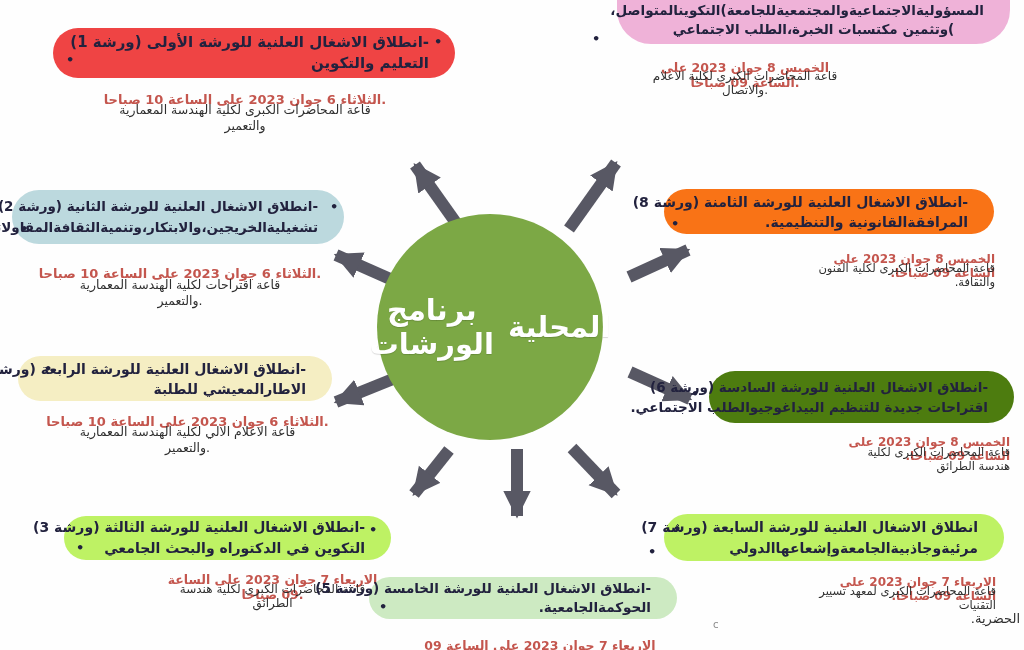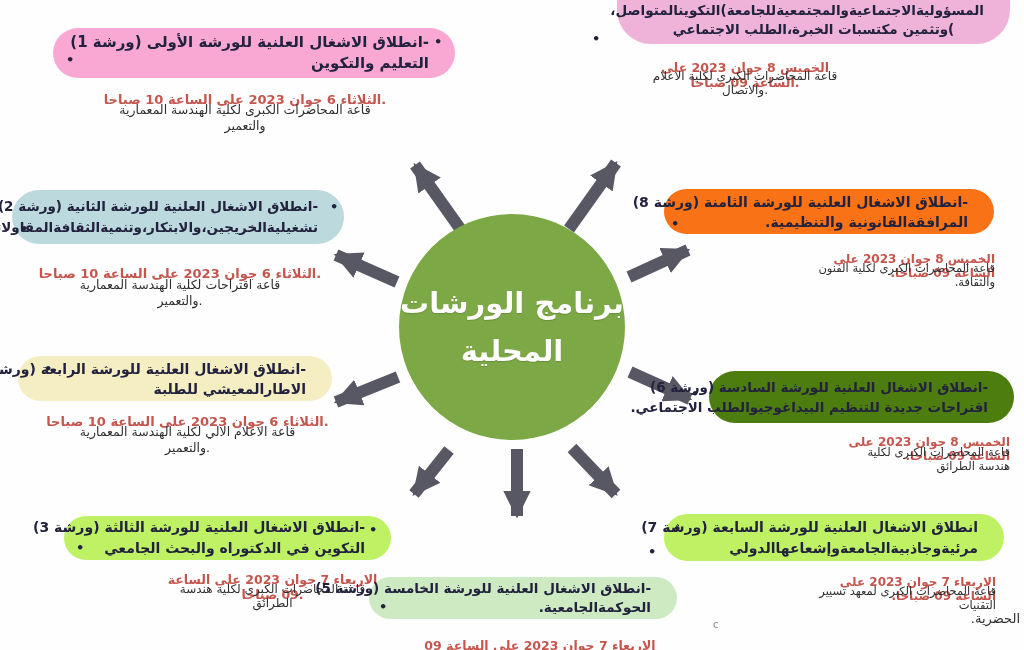--- a/index.html
+++ b/index.html
@@ -1,21 +1,21 @@
 <!DOCTYPE html>
 <html lang="ar"><head>
 <meta charset="utf-8">
 <style>
   html,body{margin:0;padding:0;}
   body{font-family:"DejaVu Sans","Liberation Sans",sans-serif;background:#ffffff;}
   .stage{position:relative;width:1024px;height:650px;overflow:hidden;background:#fefefe;}
 
   
-  .circle{position:absolute;left:399px;top:214px;width:226px;height:226px;border-radius:50%;
-          display:flex;flex-direction:column;align-items:center;justify-content:center;gap:14px;z-index:3;}
+  .circle{position:absolute;left:377px;top:214px;width:226px;height:226px;border-radius:50%;
+          display:flex;flex-direction:row;align-items:center;justify-content:center;gap:14px;z-index:3;}
   .circle .t{color:#ffffff;font-weight:bold;font-size:29px;line-height:34px;text-align:center;
              text-shadow:0 1px 1px rgba(0,0,0,.15);}
 
   
   svg.arrows{position:absolute;left:0;top:0;z-index:2;}
 
   
   .pill{position:absolute;border-radius:28px;z-index:4;display:flex;flex-direction:column;
         justify-content:center;padding:4px 26px;box-sizing:border-box;}
   .pill .ln{direction:rtl;text-align:right;white-space:nowrap;color:#22223E;font-weight:bold;line-height:21px;}
@@ -90,21 +90,21 @@
       <line x1="517" y1="449" x2="517" y2="516"></line>
       <line x1="572" y1="448" x2="616" y2="494"></line>
     </g>
   </svg>
 
   <div class="circle" style="background-color: rgb(124, 168, 69);">
     <div class="t">برنامج الورشات</div>
     <div class="t">المحلية</div>
   </div>
 
-  <div class="pill ws1-pill" style="background-color: #f9a8d4; justify-content: space-between;">
+  <div class="pill ws1-pill" style="background-color: #ef4444; justify-content: space-between;">
     <div class="ln">-انطلاق الاشغال العلنية للورشة الأولى (ورشة 1)</div>
     <div class="ln">التعليم والتكوين</div>
   </div>
   <div class="meta date ctr ws1-date">الثلاثاء 6 جوان 2023 على الساعة 10 صباحا.</div>
   <div class="meta loc ctr ws1-loc1">قاعة المحاضرات الكبرى لكلية الهندسة المعمارية</div>
   <div class="meta loc ctr ws1-loc2">والتعمير</div>
   <span class="bullet" style="left:434px;top:35px;">•</span>
   <span class="bullet" style="left:66px;top:53px;">•</span>
 
   <div class="pill ws2-pill" style="background-color: rgb(188, 217, 222);">

